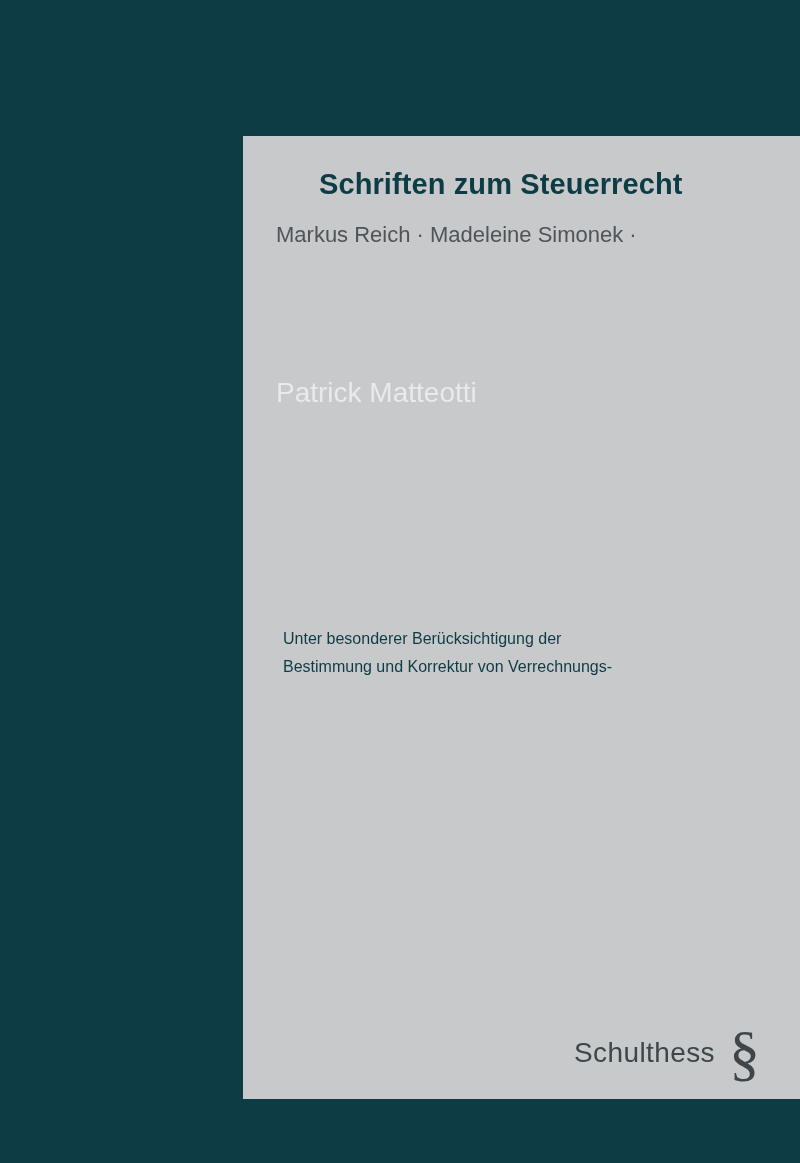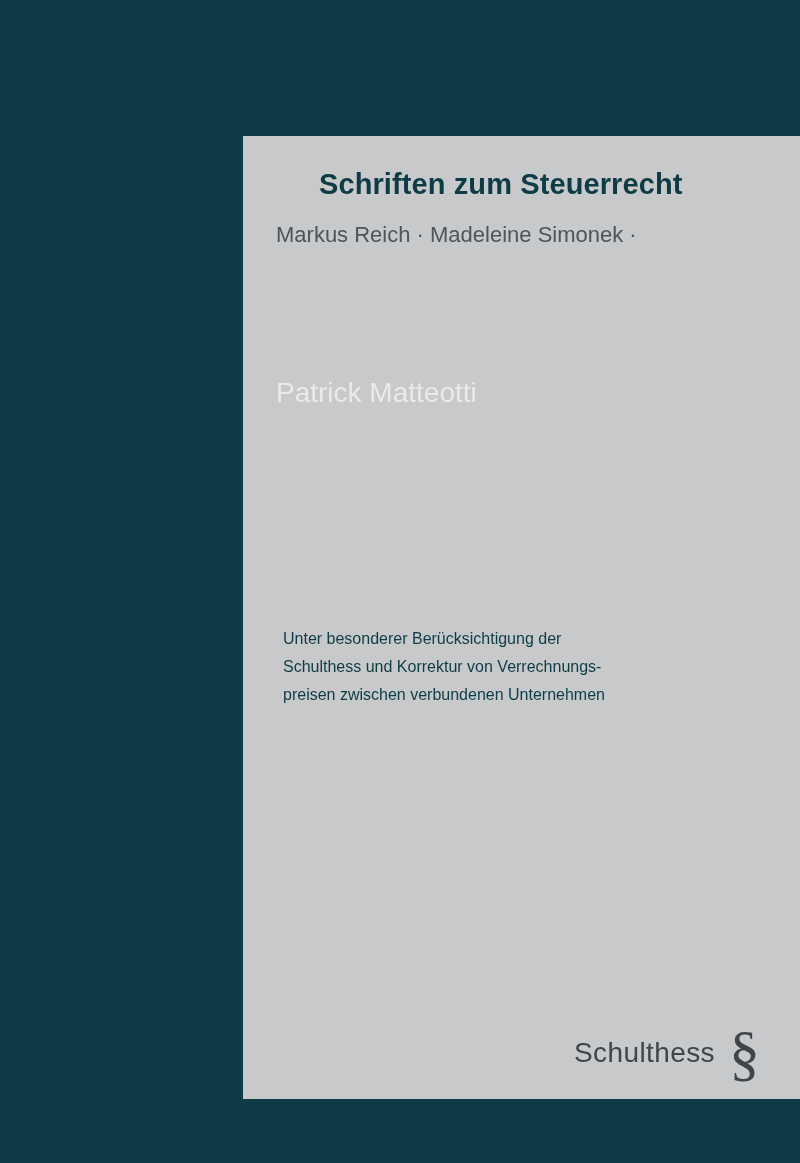--- a/index.html
+++ b/index.html
@@ -132,21 +132,20 @@
 
   <div class="editors">
     <div>Markus Reich · Madeleine Simonek ·</div>
   </div>
 
   <div class="author">Patrick Matteotti</div>
 
 
   <div class="subtitle">
     <span class="line">Unter besonderer Berücksichtigung der</span>
-    <span class="line">Schulthess und Korrektur von Verrechnungs-</span>
-    <span class="line">preisen zwischen verbundenen Unternehmen</span>
+    <span class="line">Bestimmung und Korrektur von Verrechnungs-</span>
   </div>
 
   <div class="publisher">
     <span class="publisher-name">Schulthess</span><span class="publisher-mark">§</span>
   </div>
 
 </div>
 
 </body></html>

